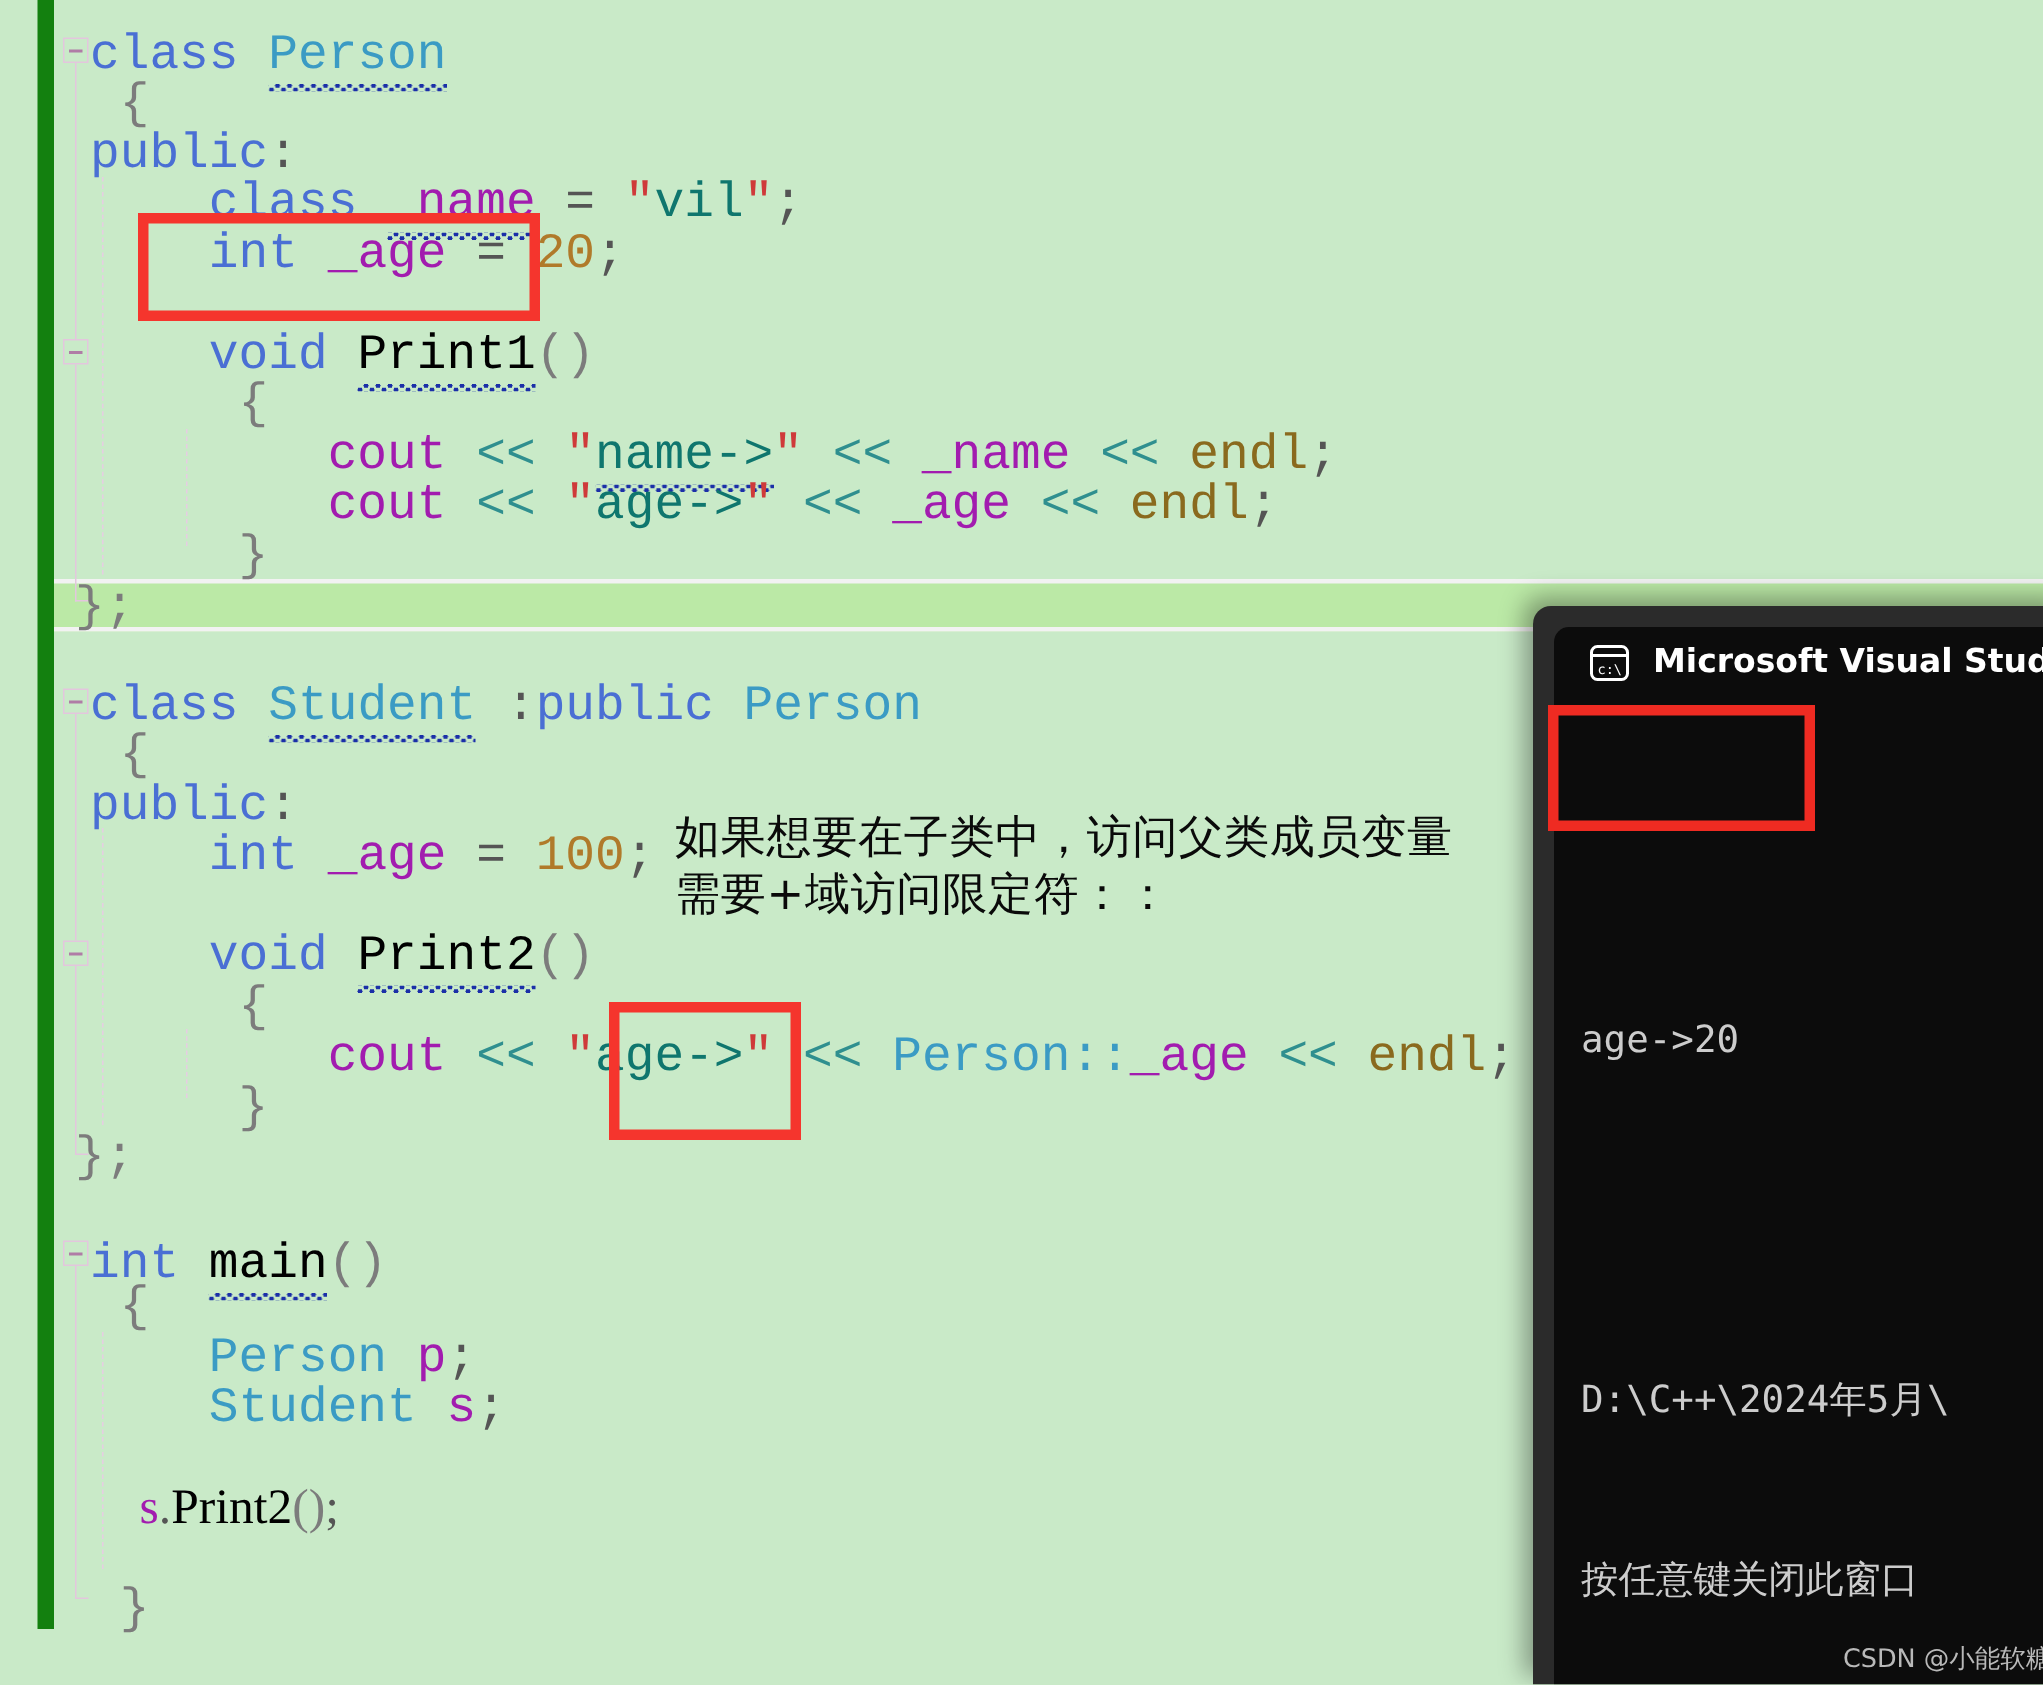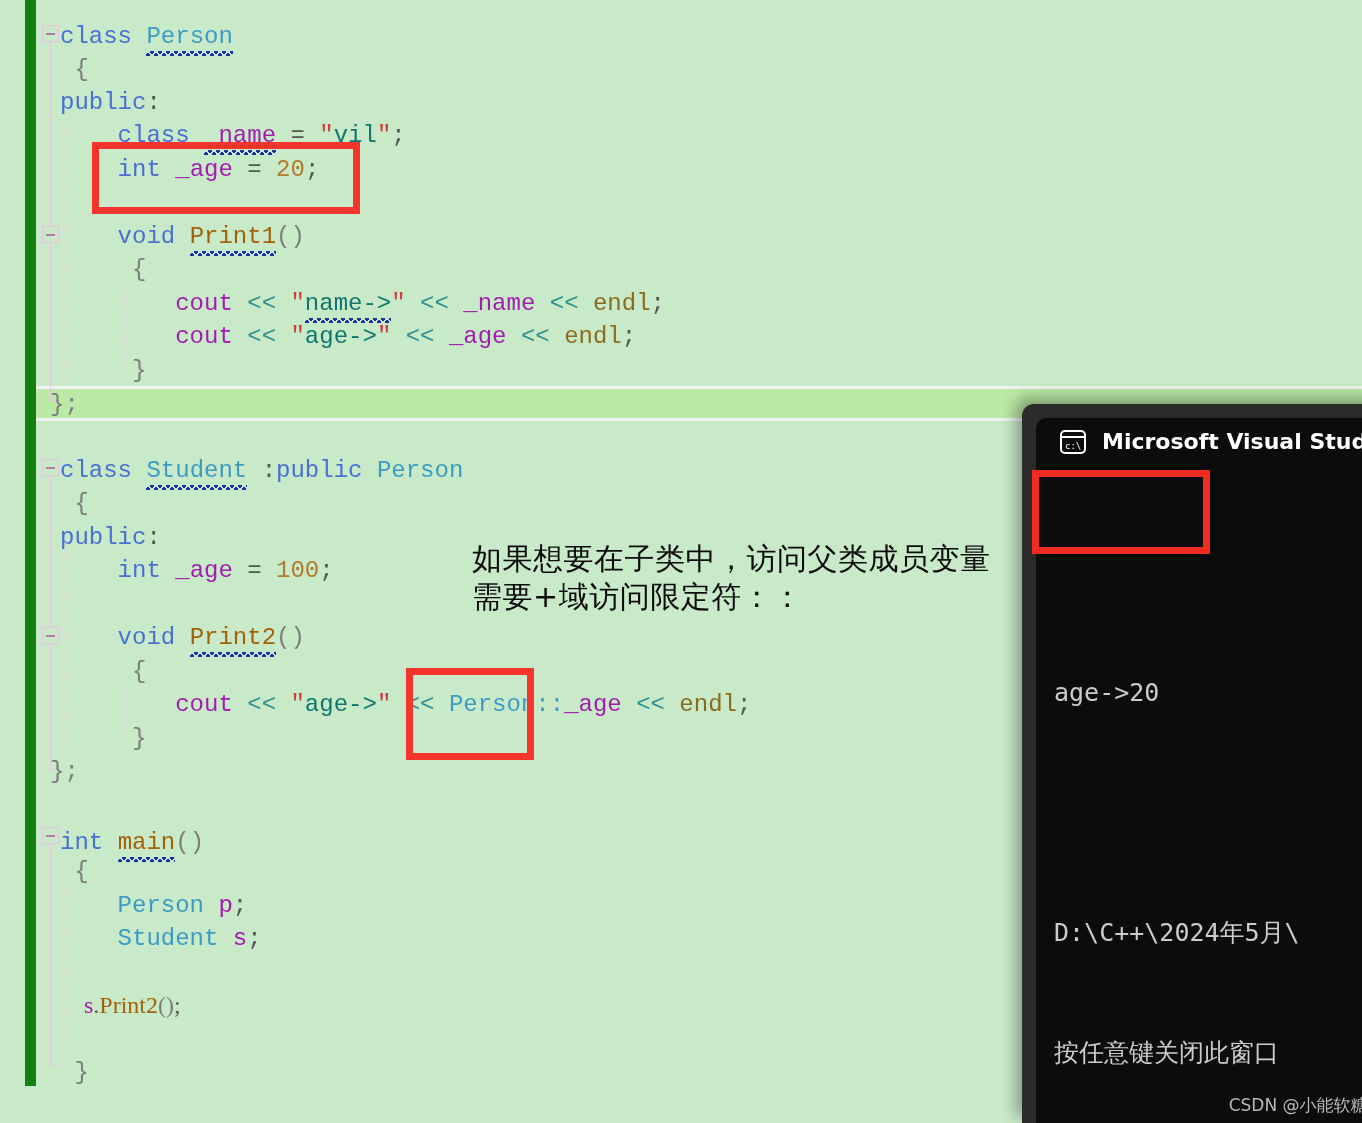--- a/index.html
+++ b/index.html
@@ -34,38 +34,38 @@
     border-top: 3px solid #f2f2f2;
     border-bottom: 3px solid #f2f2f2;
   }
 
   
   .code {
     position: absolute;
     left: 0; top: 0;
     width: 1362px; height: 851px;
     font-family: "Liberation Mono", "DejaVu Sans Mono", monospace;
-    font-size: 24px;
+    font-size: 33px;
     line-height: 33.4px;
     white-space: pre;
     color: #1b1b1b;
   }
   .ln {
     position: absolute;
     left: 60px;
     height: 33.4px;
     white-space: pre;
   }
 
   
   .kw    { color: #4a6fd4; }           
   .kw2   { color: #a020d0; }           
   .type  { color: #3b9bc4; }           
   .ident { color: #a21caf; }           
-  .fn    { color: #a16207; margin-top: 48px; }           
+  .fn    { color: #000000; margin-top: 48px; }           
   .num   { color: #b07a2a; }           
   .str   { color: #0f766e; }           
   .quote { color: #cf3a3a; }           
   .op    { color: #2f8f8f; }           
   .endl  { color: #8a6a1e; }
   .brace { color: #7c7c7c; }
   .punct { color: #555; }
 
   
   .sq {
@@ -121,21 +121,21 @@
     border: 7px solid #f5352d;
     background: transparent;
   }
   .redbox.console {
     border-color: #ef2b22;
   }
 
   
   .note {
     position: absolute;
-    left: 472px; top: 540px;
+    left: 450px; top: 540px;
     width: 560px;
     font-family: "DejaVu Sans", "Liberation Sans", sans-serif;
     font-size: 30px;
     line-height: 38px;
     color: #0a0a0a;
     font-weight: 500;
     letter-spacing: 0.5px;
     white-space: pre-line;
   }
 

